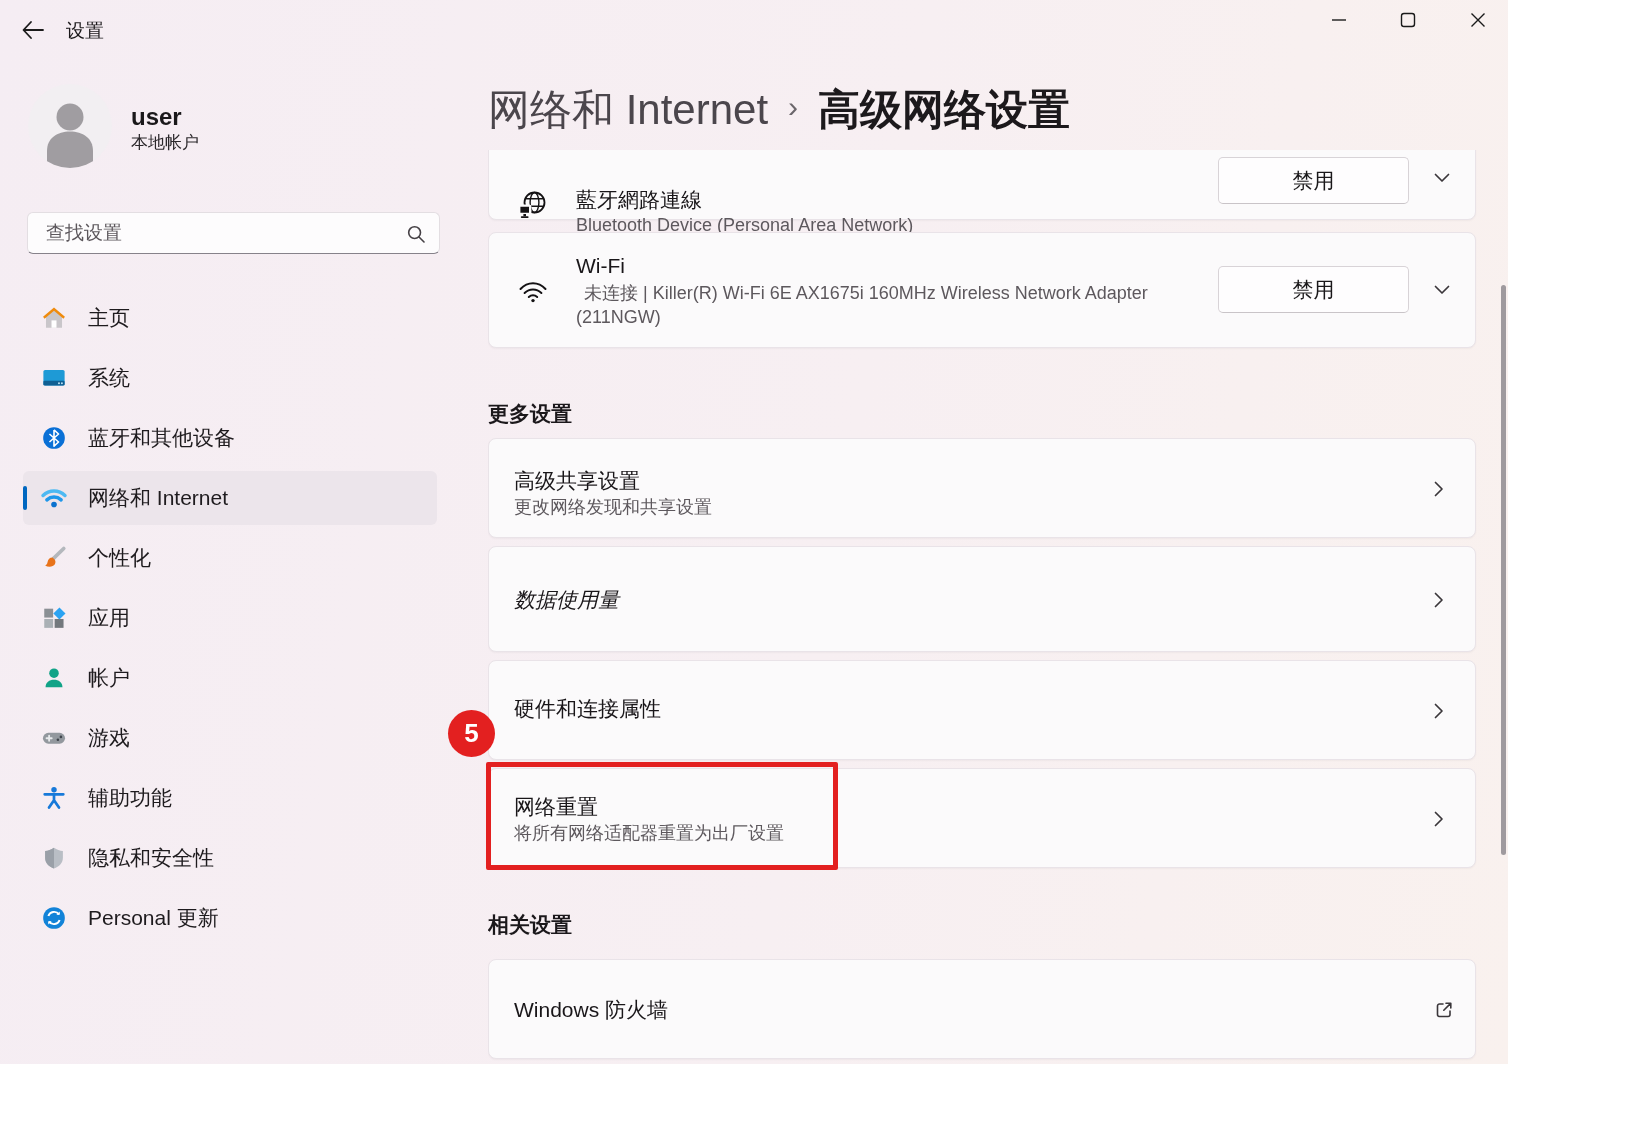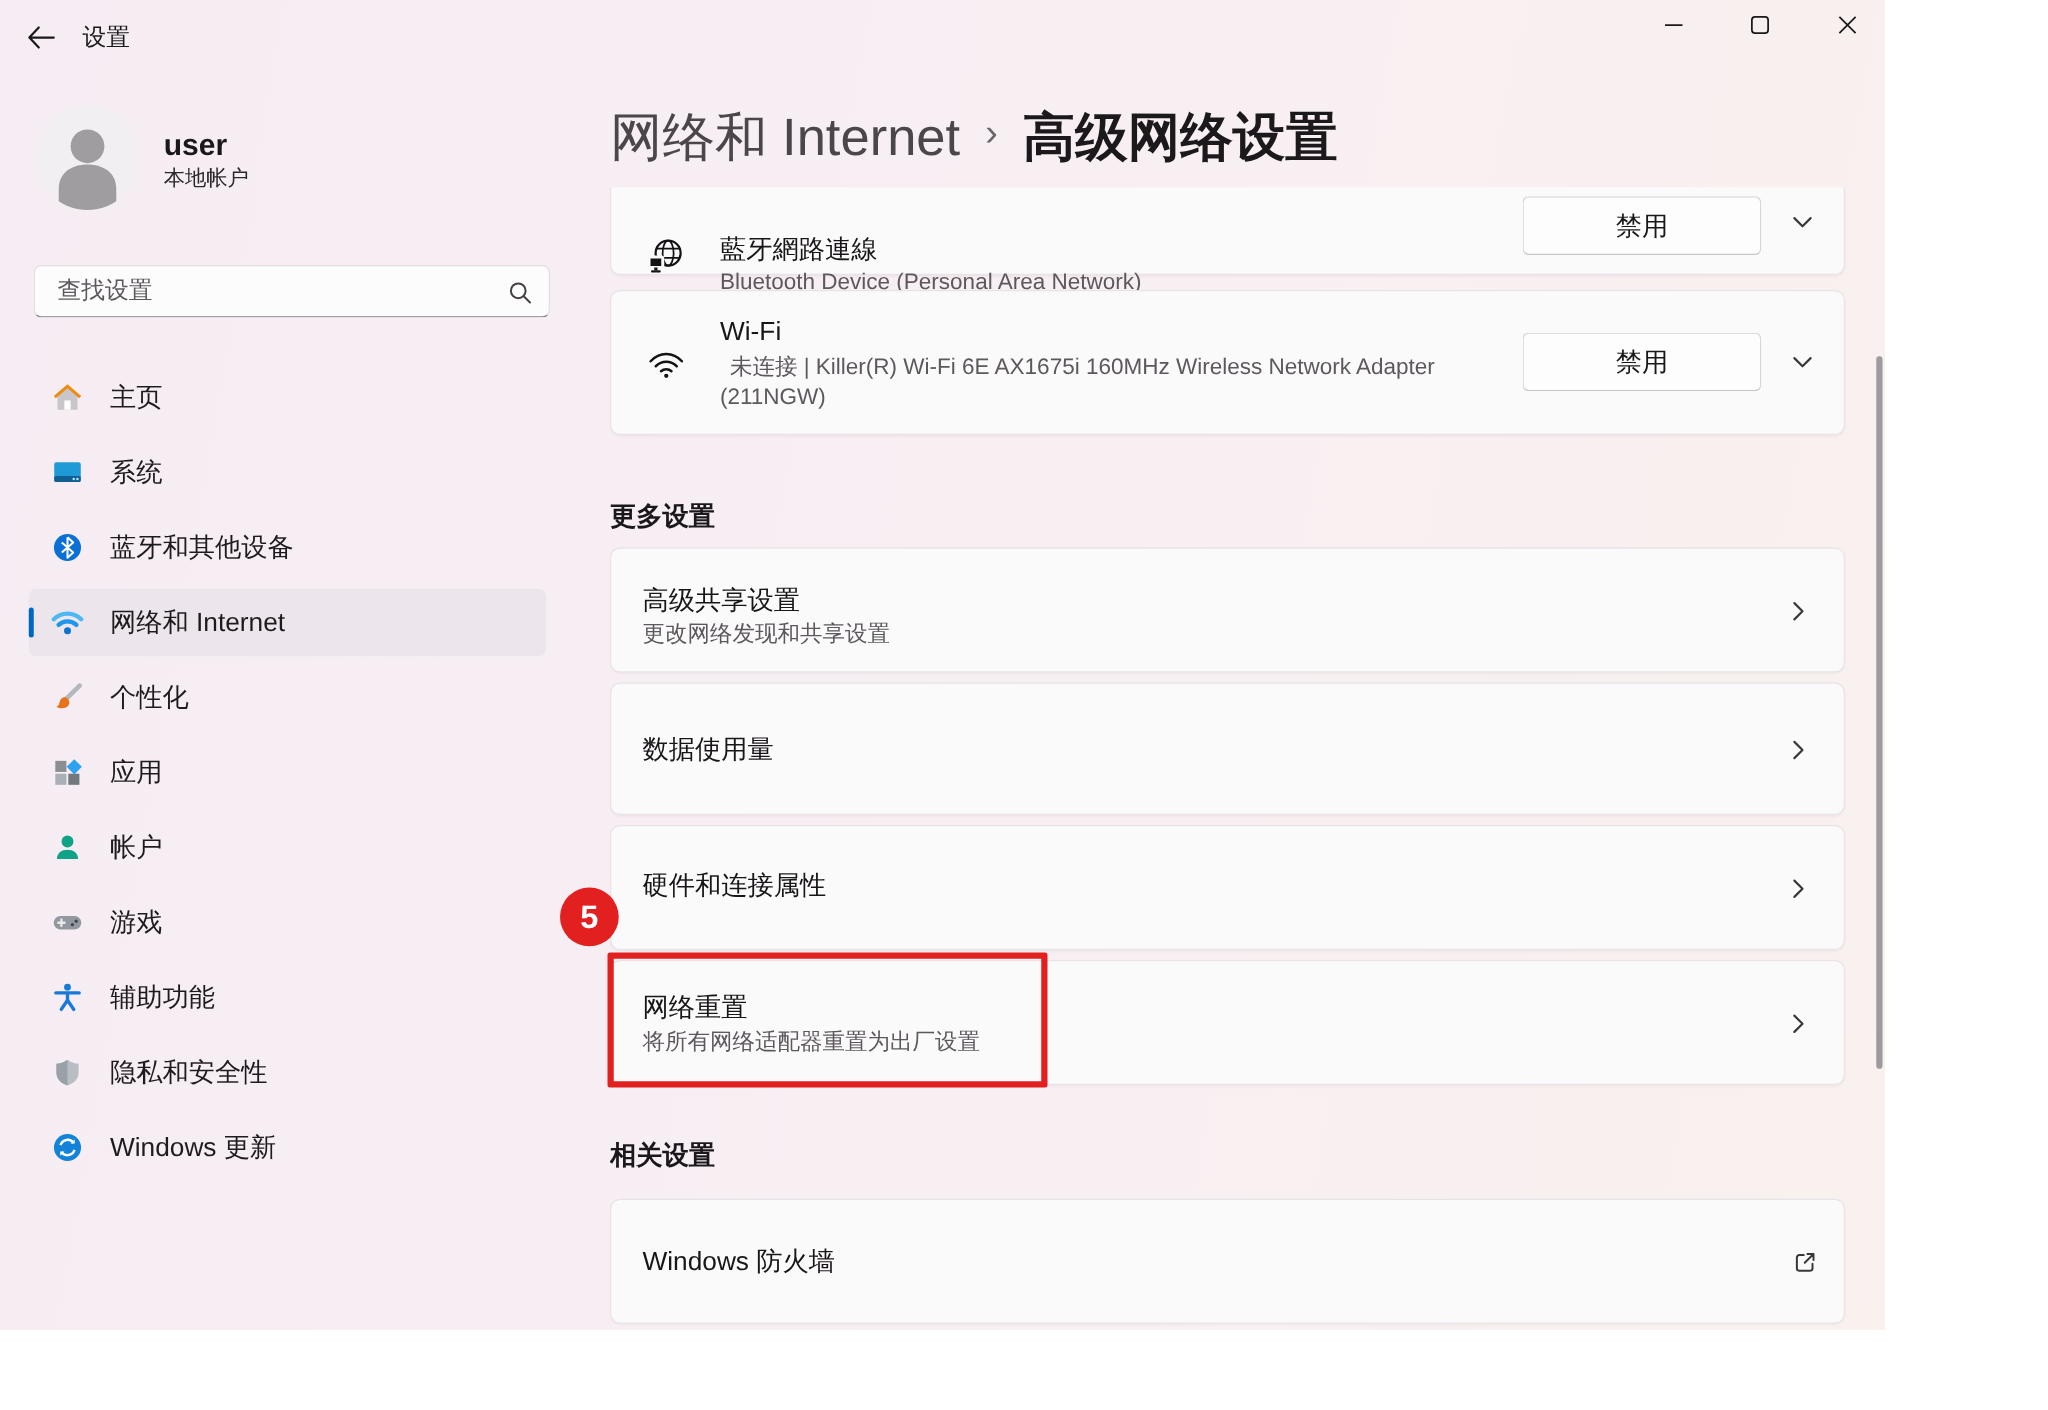--- a/index.html
+++ b/index.html
@@ -233,21 +233,21 @@
       <div class="nav-item">
         <span class="nav-ic">
           <svg width="26" height="26" viewBox="0 0 24 24">
             <circle cx="12" cy="12" r="10" fill="#1283d8"></circle>
             <path d="M6.8 10.2 a5.6 5.6 0 0 1 9.8-1.6" stroke="#ffffff" stroke-width="1.8" fill="none"></path>
             <path d="M17.3 6 v3.1 h-3.1 z" fill="#ffffff"></path>
             <path d="M17.2 13.8 a5.6 5.6 0 0 1-9.8 1.6" stroke="#ffffff" stroke-width="1.8" fill="none"></path>
             <path d="M6.7 18 v-3.1 h3.1 z" fill="#ffffff"></path>
           </svg>
         </span>
-        <span class="nav-label">Windows 更新</span>
+        <span class="nav-label">Personal 更新</span>
       </div>
 
     </div>
   </div>
 
   <div class="breadcrumb">
     <span class="bc-parent">网络和 Internet</span>
     <span class="bc-sep">›</span>
     <span class="bc-current">高级网络设置</span>
   </div>
@@ -300,21 +300,21 @@
     <div class="card" style="top:288px;height:100px;">
       <div class="c-title" style="left:25px;top:29px;">高级共享设置</div>
       <div class="c-sub" style="left:25px;top:56px;">更改网络发现和共享设置</div>
       <span class="chev" style="top:42px;">
         <svg width="10" height="16" viewBox="0 0 10 16">
             <path d="M1.5 1.5 L8 8 L1.5 14.5" stroke="#3a363a" stroke-width="1.7" fill="none" stroke-linecap="round" stroke-linejoin="round"></path>
           </svg>
       </span>
     </div>
 
-    <div class="card" style="top:396px;height:106px;">
+    <div class="card" style="top:396px;height:106px;font-style:italic;">
       <div class="c-title" style="left:25px;top:40px;">数据使用量</div>
       <span class="chev" style="top:45px;">
         <svg width="10" height="16" viewBox="0 0 10 16">
             <path d="M1.5 1.5 L8 8 L1.5 14.5" stroke="#3a363a" stroke-width="1.7" fill="none" stroke-linecap="round" stroke-linejoin="round"></path>
           </svg>
       </span>
     </div>
 
     <div class="card" style="top:510px;height:100px;">
       <div class="c-title" style="left:25px;top:35px;">硬件和连接属性</div>

